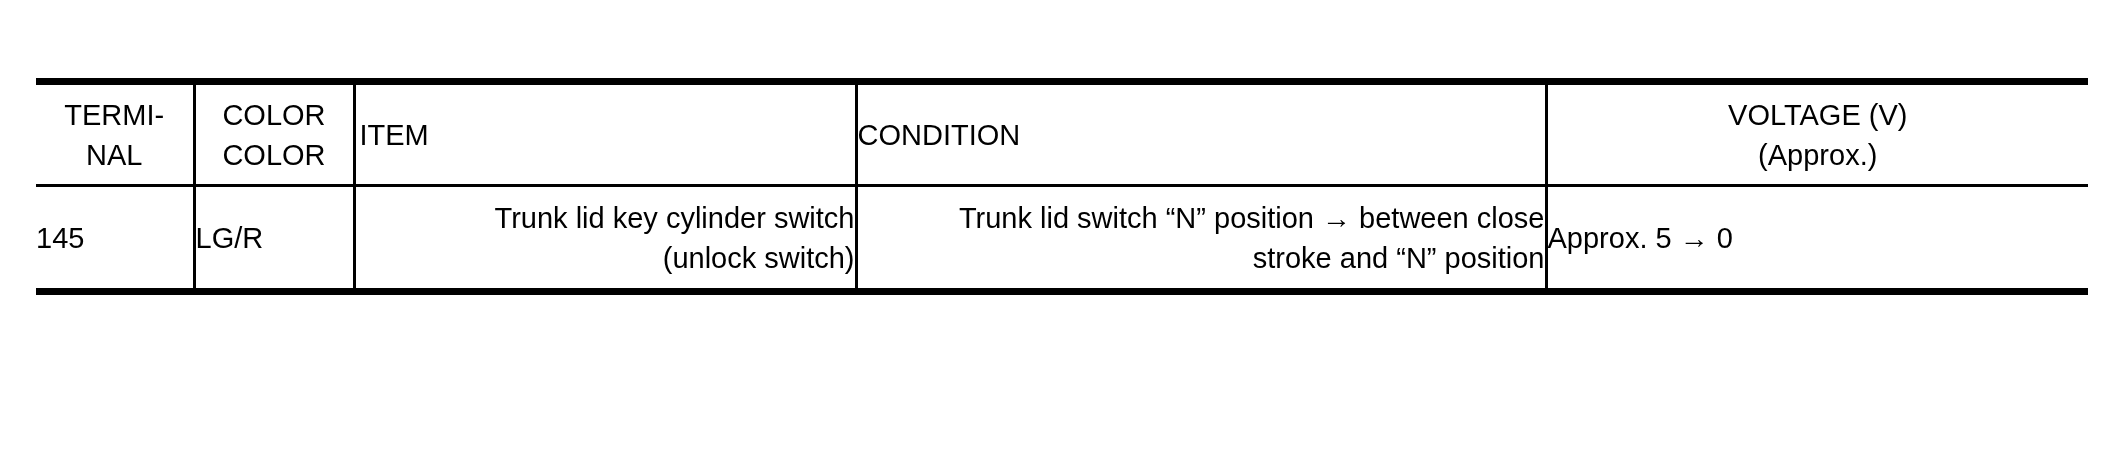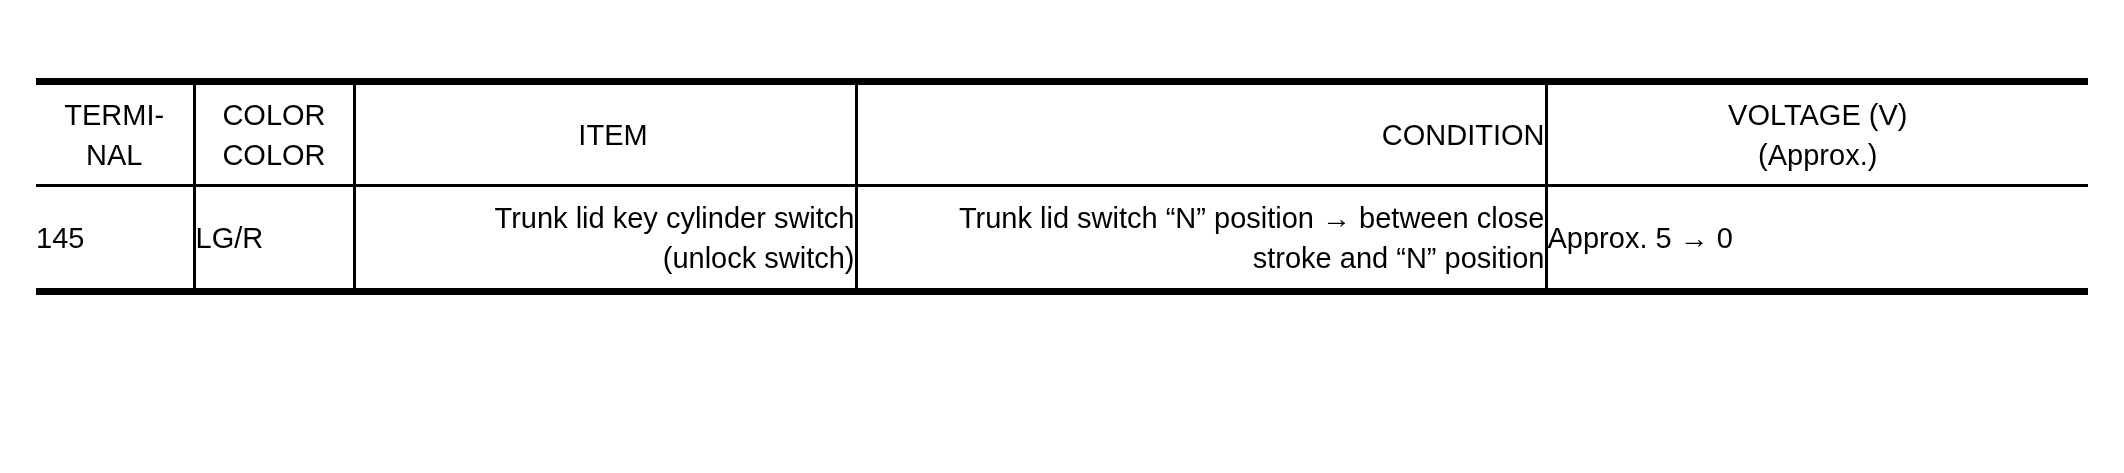--- a/index.html
+++ b/index.html
@@ -62,24 +62,24 @@
     <thead>
       <tr>
         <th class="first col-terminal">
           <div>TERMI-</div>
           <div>NAL</div>
         </th>
         <th class="col-wire">
           <div>COLOR</div>
           <div>COLOR</div>
         </th>
-        <th class="col-item" style="text-align:center; padding-left:16px;">
+        <th class="col-item" style="text-align:left; padding-left:4px;">
           <div>ITEM</div>
         </th>
-        <th class="col-condition" style="text-align:right; padding-left:0;">
+        <th class="col-condition" style="text-align:left; padding-left:0;">
           <div>CONDITION</div>
         </th>
         <th class="col-voltage">
           <div>VOLTAGE (V)</div>
           <div>(Approx.)</div>
         </th>
       </tr>
     </thead>
     <tbody>
       <tr class="row-1">

